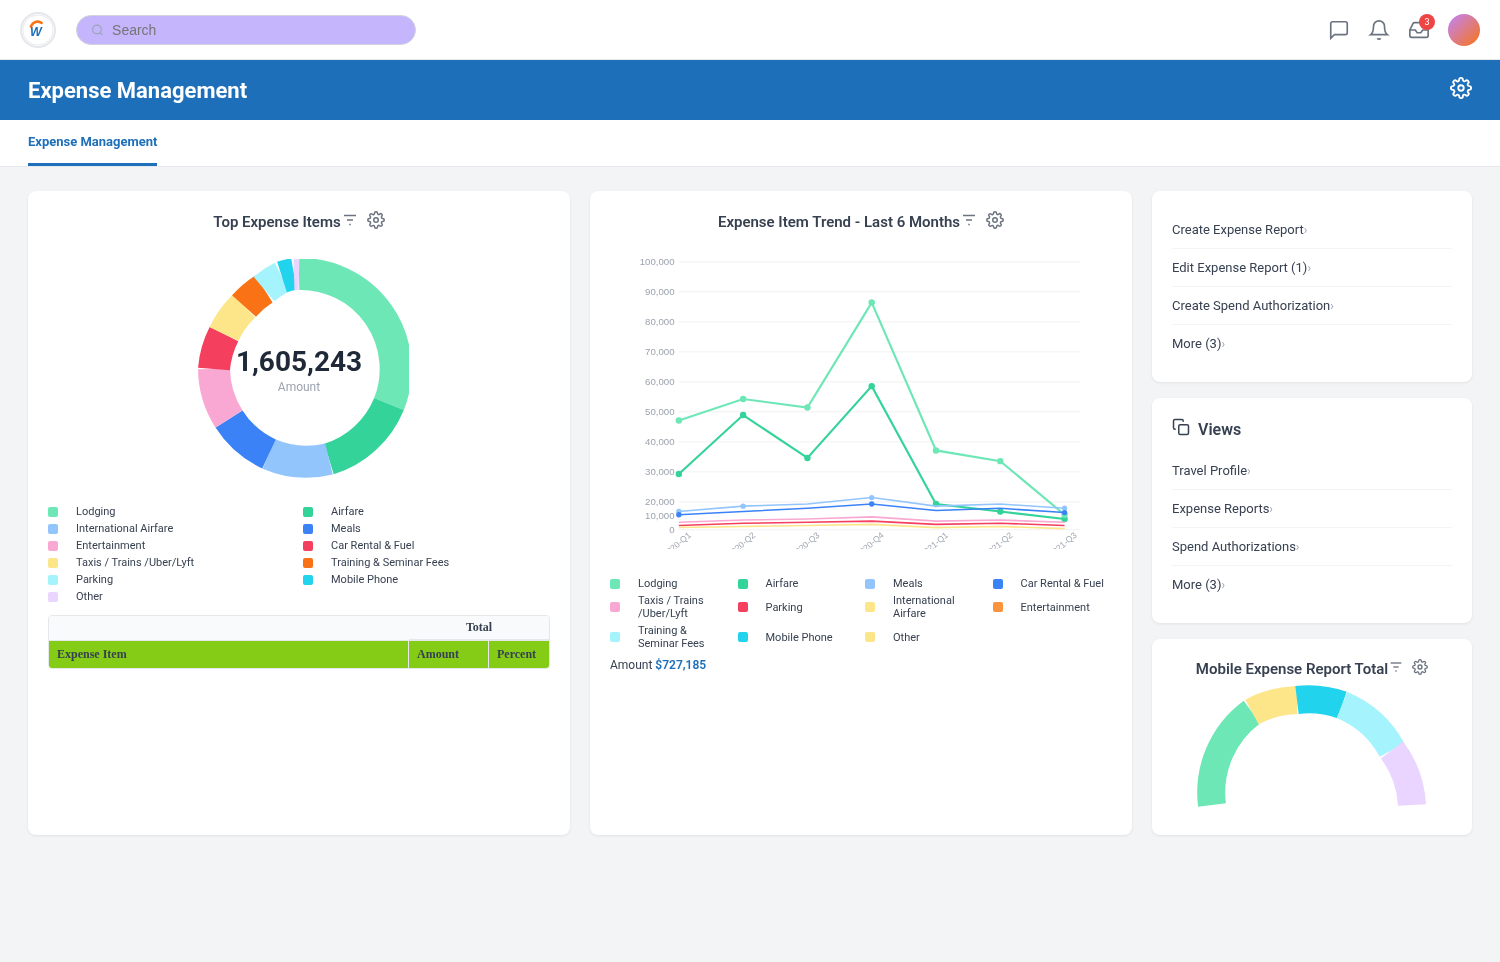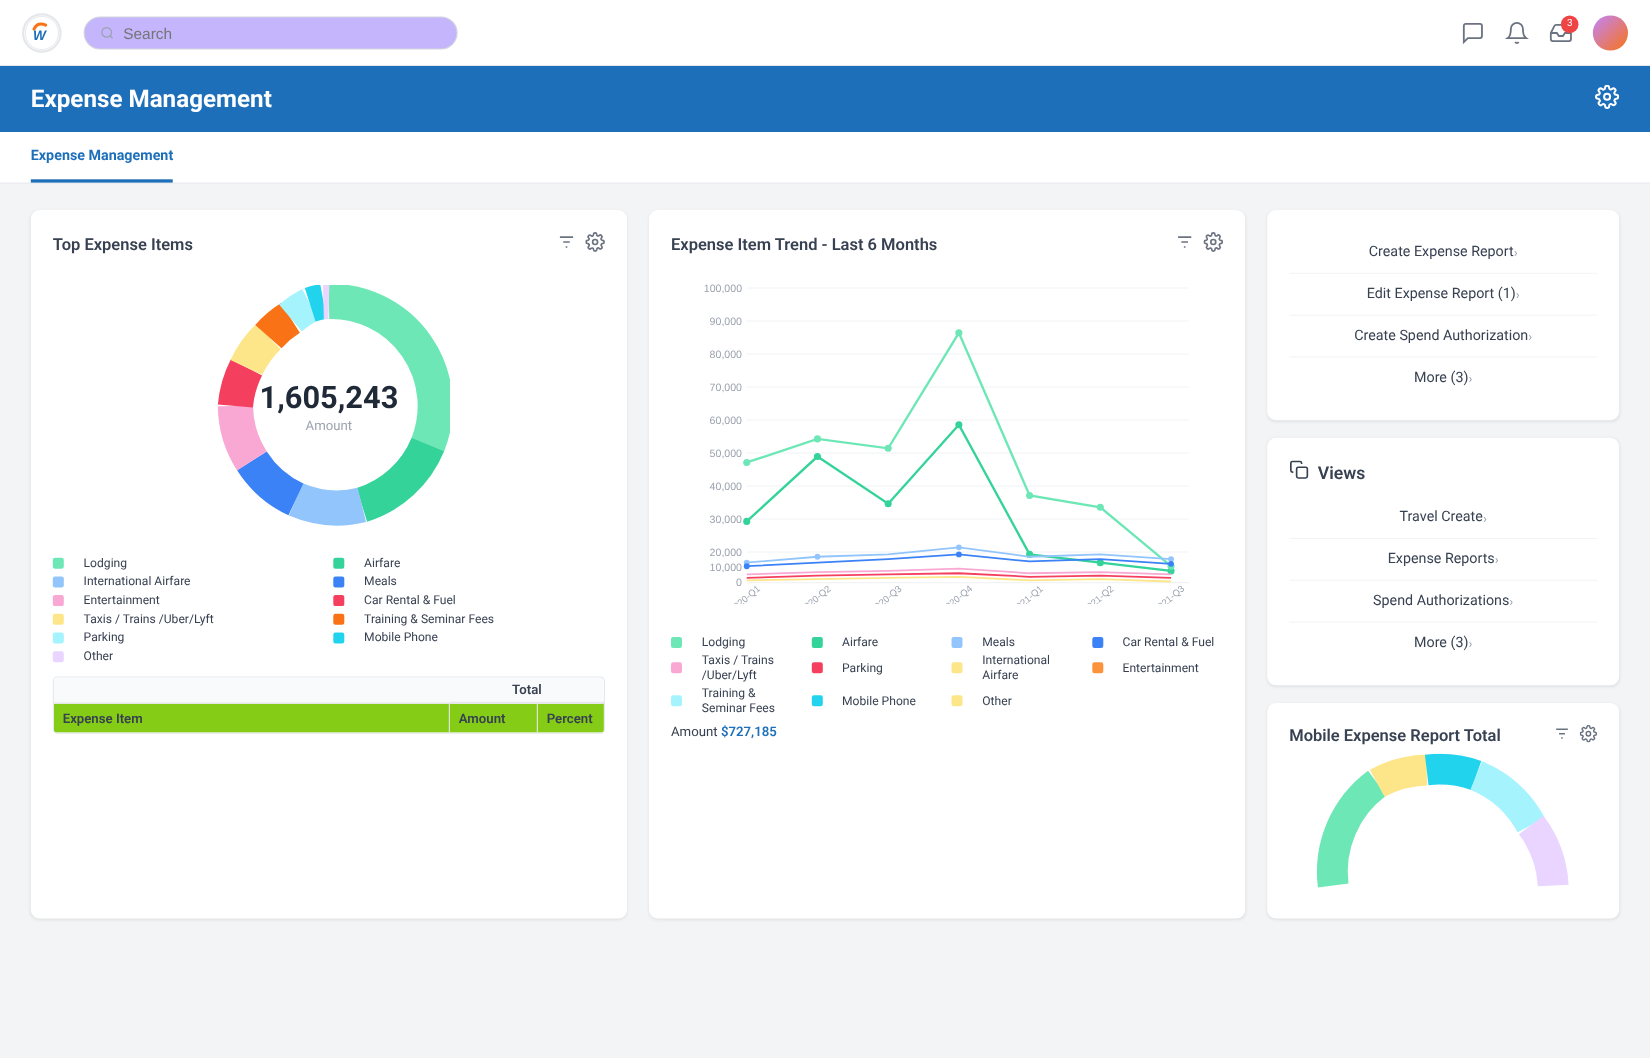--- a/index.html
+++ b/index.html
@@ -119,21 +119,21 @@
     
     .card {
       background: #fff;
       border-radius: 8px;
       padding: 20px;
       box-shadow: 0 1px 3px rgba(0,0,0,0.08);
     }
     .card-header {
       display: flex;
       align-items: center;
-      justify-content: space-between;
+      justify-content: center;
       margin-bottom: 16px;
     }
     .card-title {
       font-size: 15px;
       font-weight: 600;
       color: #374151;
     }
     .card-icons {
       display: flex;
       gap: 8px;
@@ -184,20 +184,21 @@
       border-radius: 2px;
       flex-shrink: 0;
     }
 
     
     .mini-table {
       border: 1px solid #e5e7eb;
       border-radius: 4px;
       font-size: 12px;
       overflow: hidden;
+      font-family: Liberation Serif, serif;
     }
     .mini-table-header {
       display: grid;
       grid-template-columns: 1fr 80px 60px;
       background: #f9fafb;
     }
     .mini-table-header-top {
       grid-column: 2 / -1;
       text-align: center;
       border-bottom: 1px solid #e5e7eb;
@@ -241,21 +242,21 @@
       font-weight: 600;
       color: #374151;
       margin-bottom: 12px;
       display: flex;
       align-items: center;
       gap: 8px;
     }
     .action-item {
       display: flex;
       align-items: center;
-      justify-content: center;
+      justify-content: flex-start;
       padding: 11px 0;
       border-bottom: 1px solid #f3f4f6;
       cursor: pointer;
       font-size: 13px;
       color: #374151;
     }
     .action-item:last-child { border-bottom: none; }
     .chevron-right {
       color: #9ca3af;
       font-size: 12px;
@@ -630,21 +631,21 @@
         <span>
           <svg width="18" height="18" viewBox="0 0 24 24" fill="none" stroke="#374151" stroke-width="2">
             <rect x="9" y="9" width="13" height="13" rx="2" ry="2"></rect>
               <path d="M5 15H4a2 2 0 0 1-2-2V4a2 2 0 0 1 2-2h9a2 2 0 0 1 2 2v1"></path>
           </svg>
         </span>
         <span>Views</span>
       </div>
       <div id="views-list">
           <div class="action-item">
-            <span>Travel Create</span>
+            <span>Travel Profile</span>
             <span class="chevron-right">›</span>
           </div>
           <div class="action-item">
             <span>Expense Reports</span>
             <span class="chevron-right">›</span>
           </div>
           <div class="action-item">
             <span>Spend Authorizations</span>
             <span class="chevron-right">›</span>
           </div>

